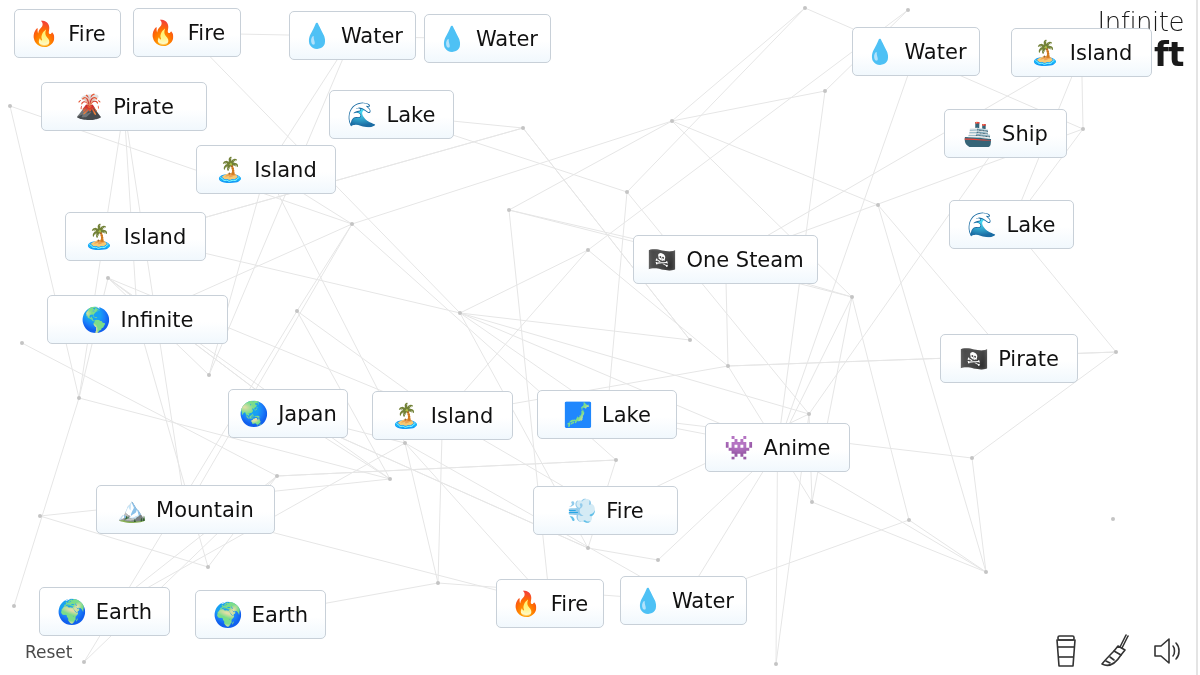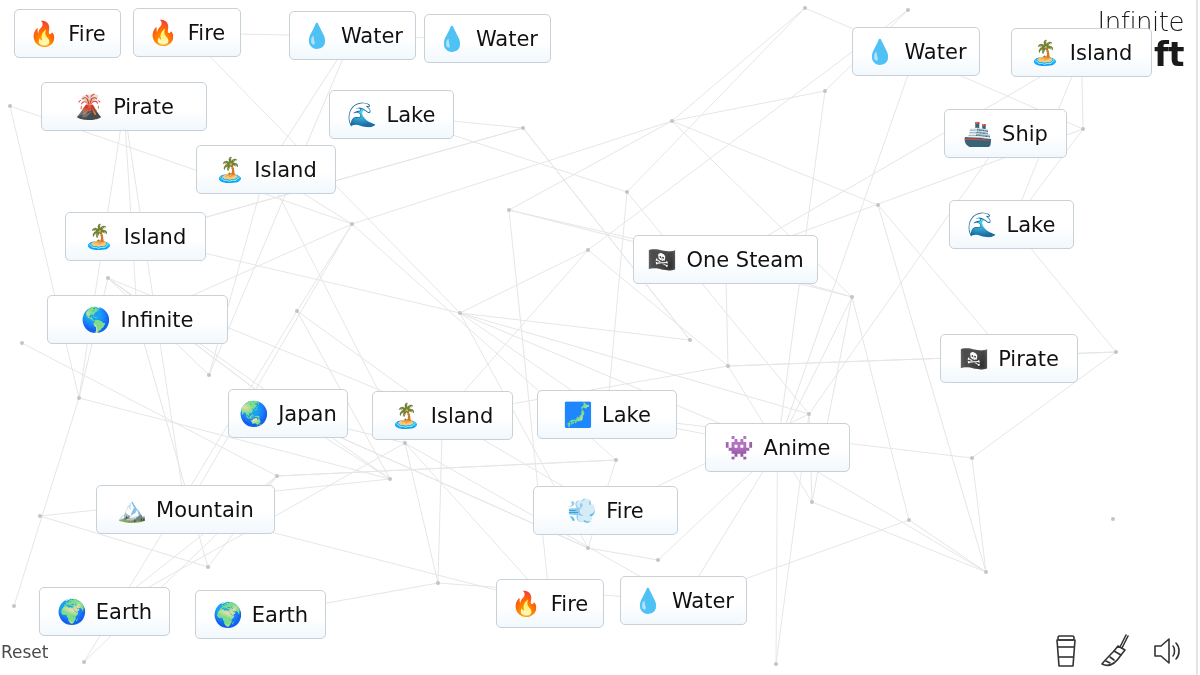--- a/index.html
+++ b/index.html
@@ -14,21 +14,21 @@
   .item {
     position: absolute; height: 49px;
     border: 1px solid #c8d0d8; border-radius: 5px;
     background: linear-gradient(180deg, #ffffff 0%, #ffffff 55%, #f1f8fd 100%);
     display: flex; align-items: center; justify-content: center;
     font-size: 22px; white-space: nowrap; cursor: pointer;
     padding: 0 12px; gap: 9px;
   }
   .item .emoji { font-size: 24px; line-height: 1; display: inline-flex; align-items: center; justify-content: center; width: 30px; height: 30px; }
   .item .label { font-family: "DejaVu Sans", sans-serif; font-size: 21px; color: #111; }
-  .reset { position: absolute; left: 1px; top: 642px; font-size: 17px; color: #4a4a4a; font-family: "DejaVu Sans", sans-serif; cursor: pointer; }
+  .reset { position: absolute; left: 25px; top: 642px; font-size: 17px; color: #4a4a4a; font-family: "DejaVu Sans", sans-serif; cursor: pointer; }
   .tool { position: absolute; top: 633px; width: 30px; height: 36px; cursor: pointer; }
   .dot { position: absolute; width: 4px; height: 4px; border-radius: 50%; background: #c4c4c4; }
 </style>
 </head>
 <body>
 
 <div id="canvas">
   <svg id="lines">
       <line x1="187" y1="33" x2="460" y2="313" stroke="#e6e6e6" stroke-width="1"></line>
       <line x1="187" y1="33" x2="487.5" y2="39" stroke="#e6e6e6" stroke-width="1"></line>

